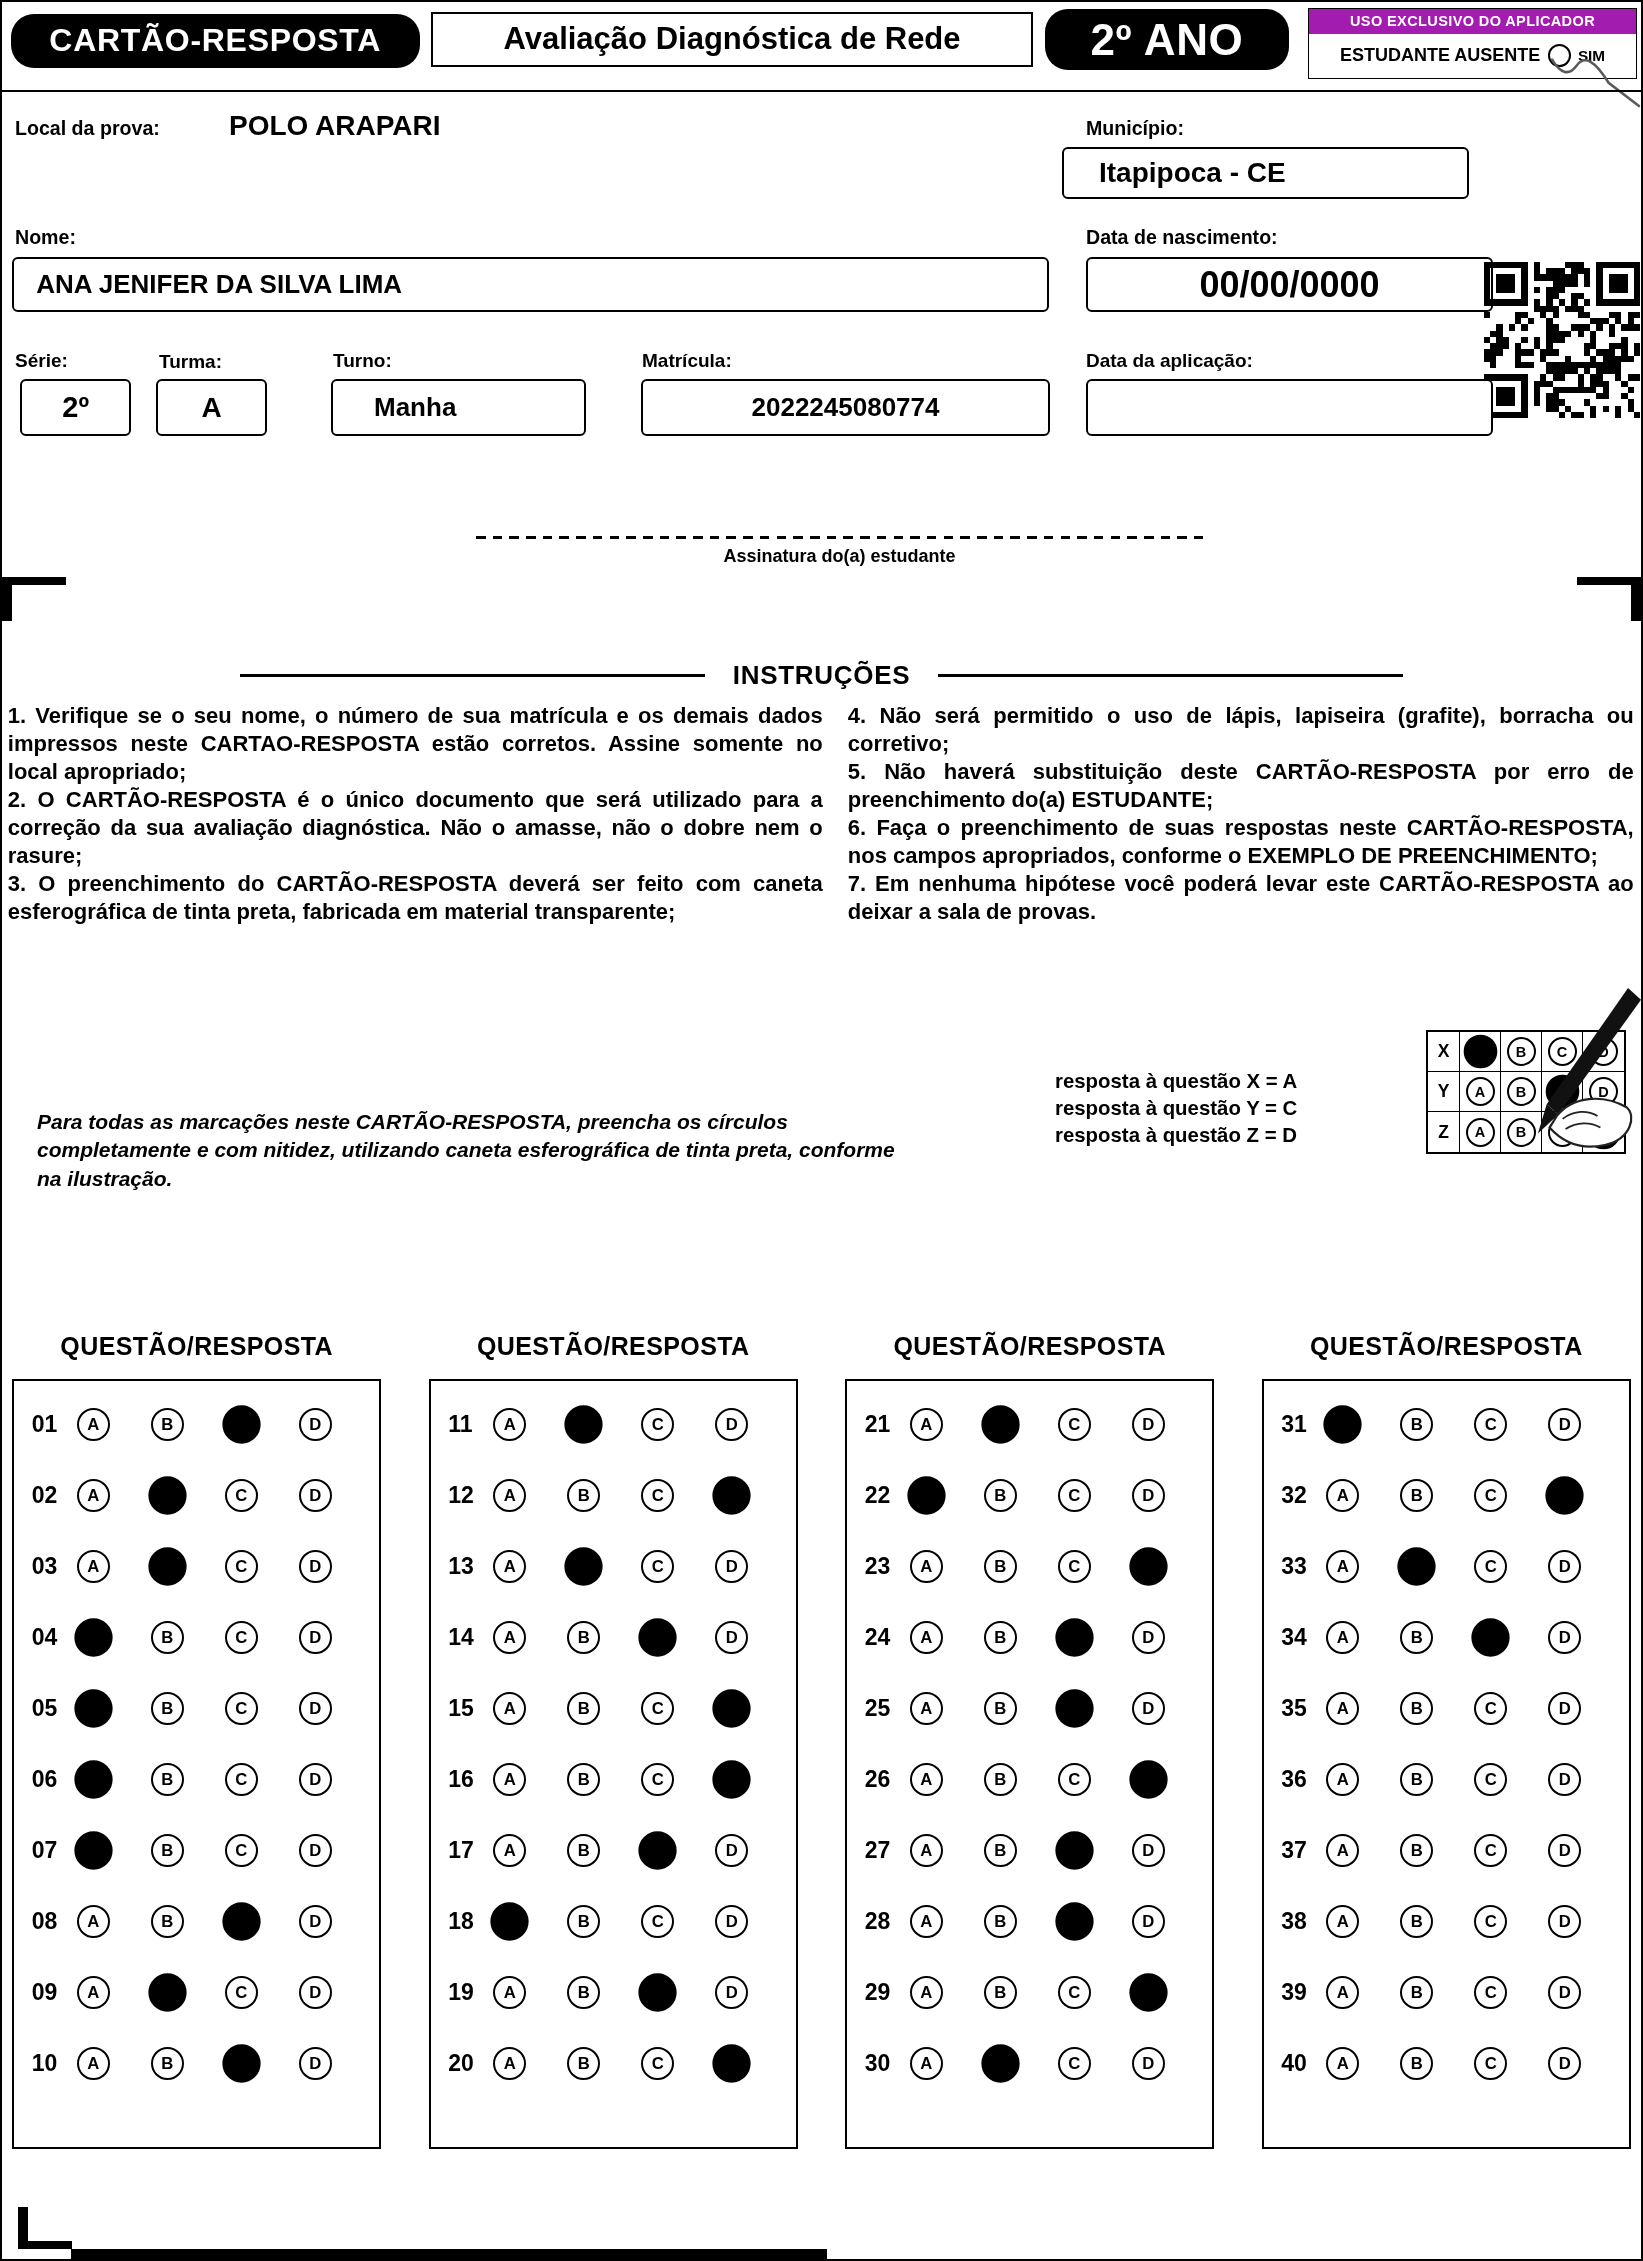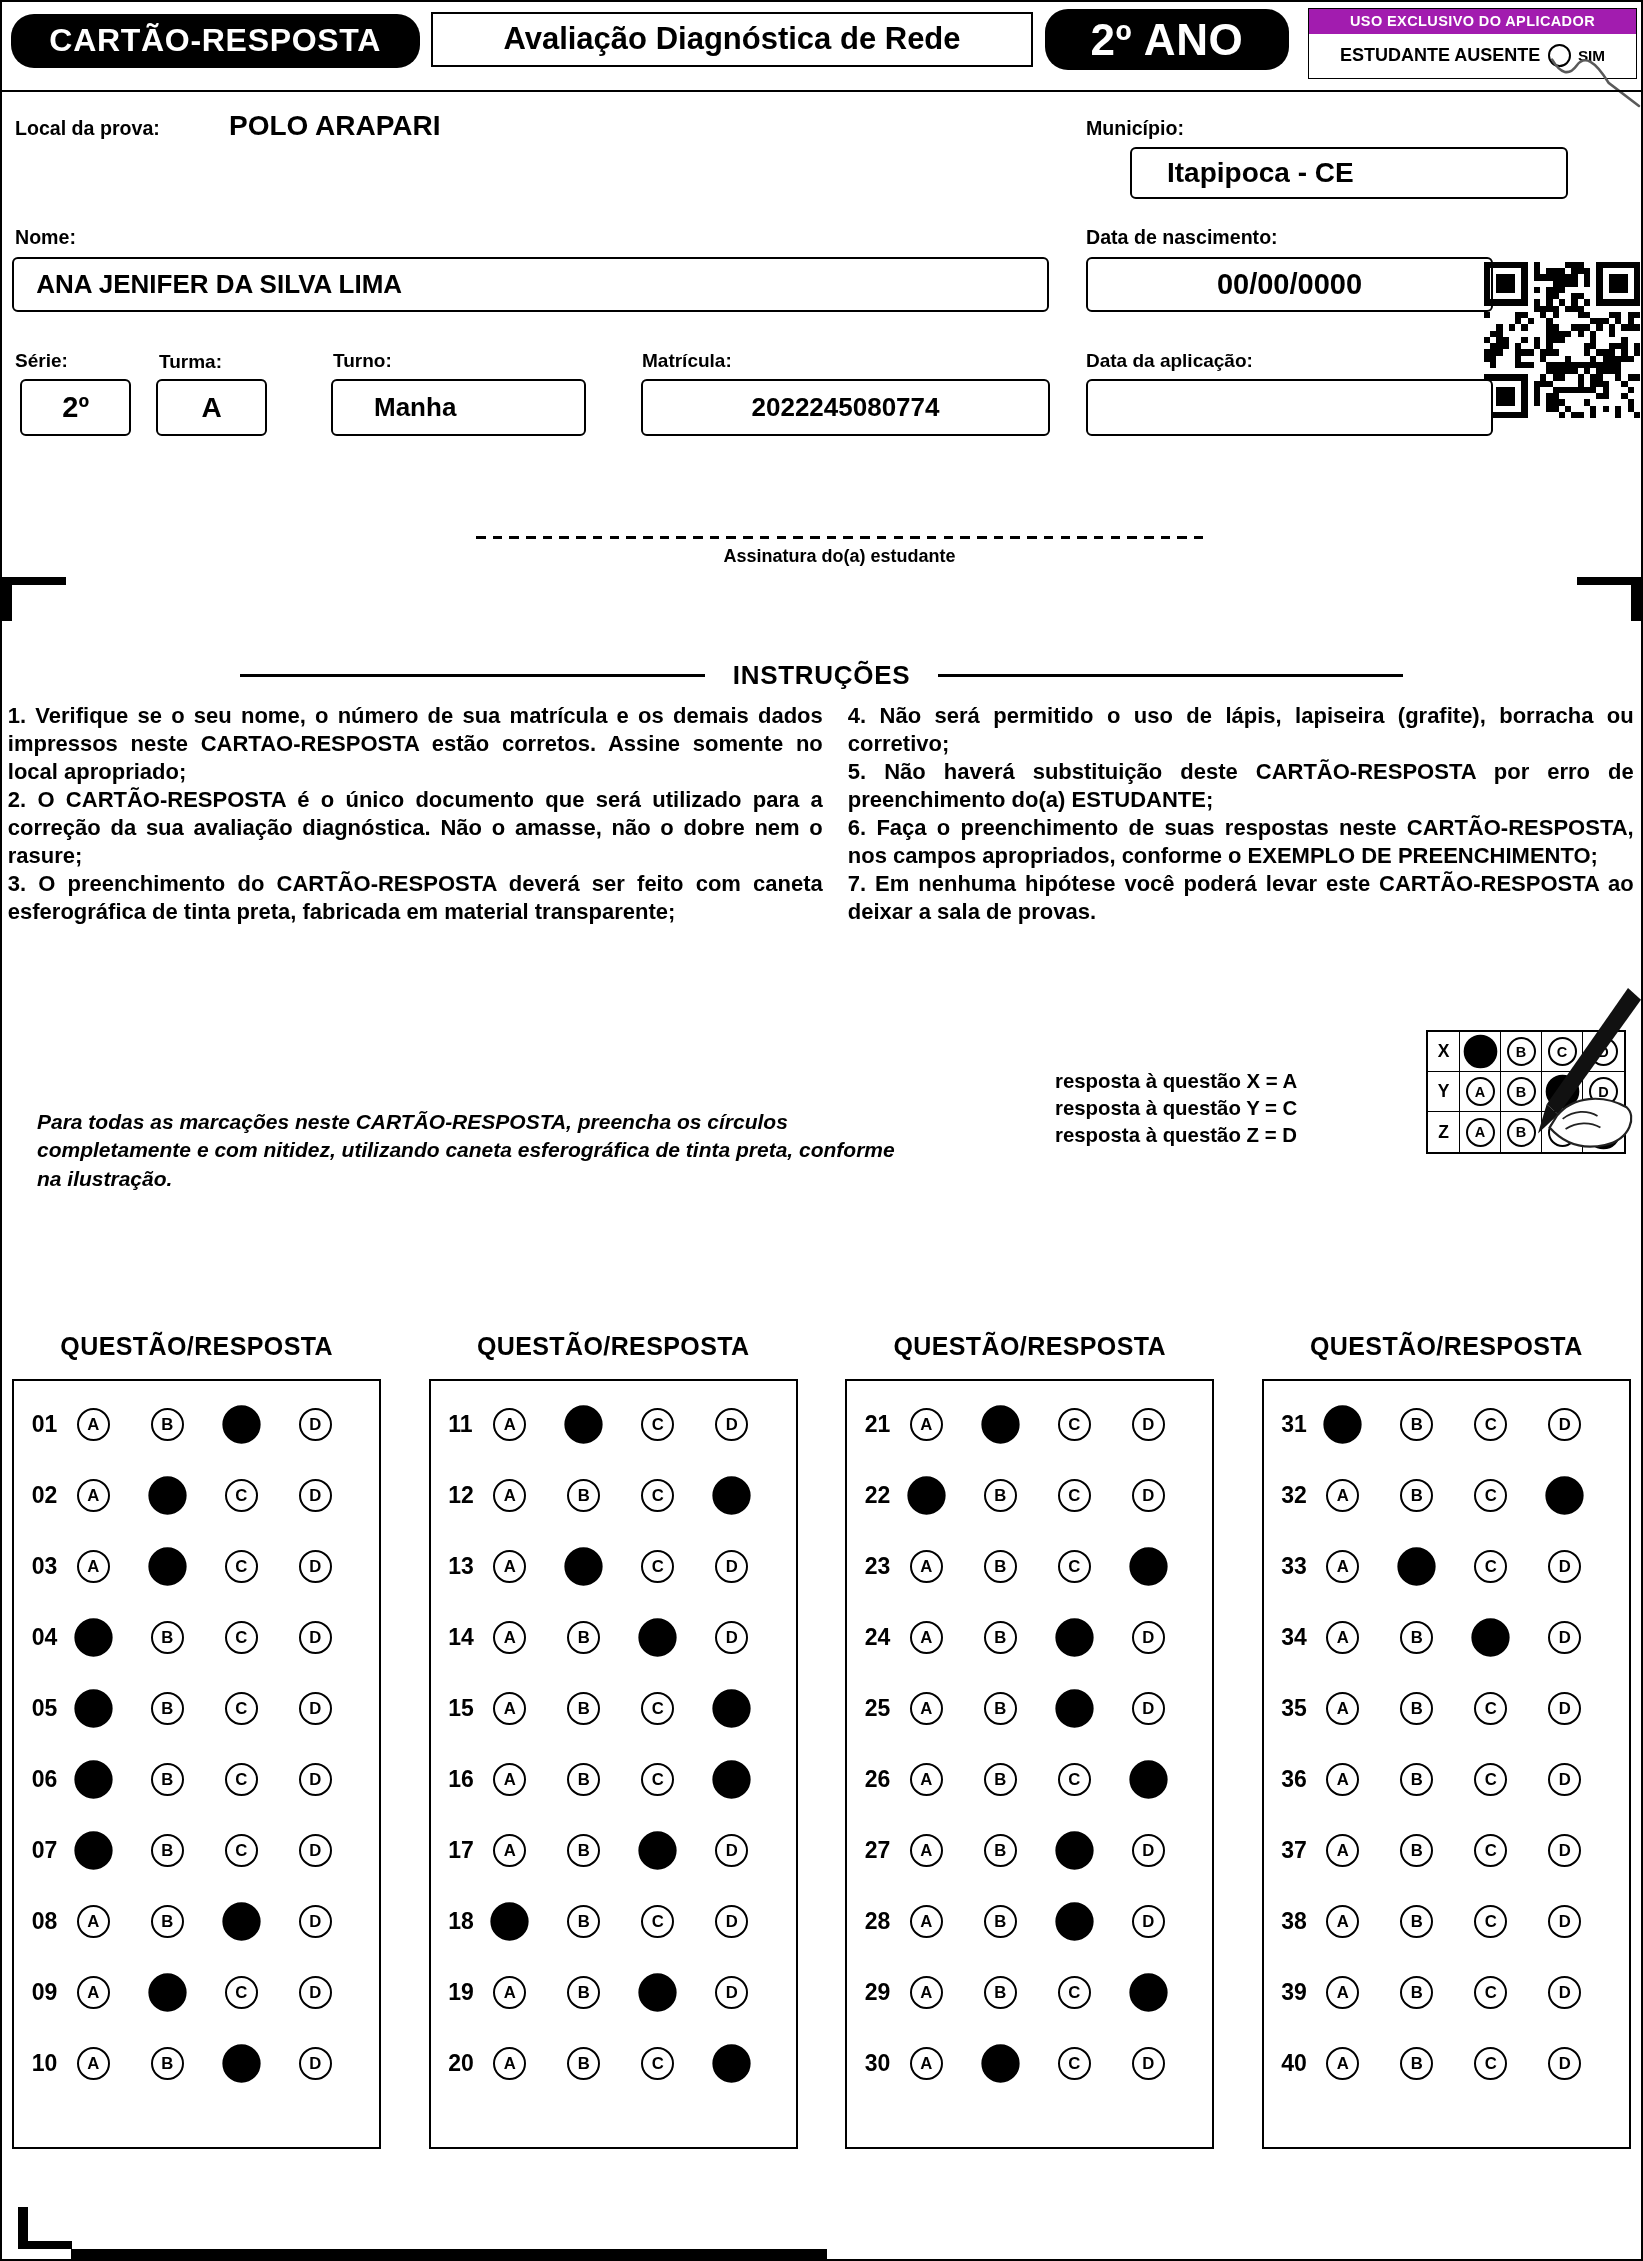--- a/index.html
+++ b/index.html
@@ -91,27 +91,27 @@
     <svg class="absent-mark" viewBox="0 0 140 105">
       <path d="M8,34 Q26,64 42,42 T86,66 L128,98" stroke="#5a5a5a" stroke-width="3.5" fill="none" stroke-linecap="round"></path>
     </svg>
   </div>
   <div class="hdr-rule"></div>
 
   <div class="flabel" style="left:13px;top:115px;">Local da prova:</div>
   <div class="fvalue-plain" style="left:227px;top:108px;">POLO ARAPARI</div>
   <div class="flabel" style="left:1084px;top:115px;">Município:</div>
 
-  <div class="fbox" style="left:1128px;top:145px;width:438px;height:52px;padding-left:35px;font-size:28px;">Itapipoca - CE</div>
+  <div class="fbox" style="left:1060px;top:145px;width:407px;height:52px;padding-left:35px;font-size:28px;">Itapipoca - CE</div>
 
   <div class="flabel" style="left:13px;top:224px;">Nome:</div>
   <div class="flabel" style="left:1084px;top:224px;">Data de nascimento:</div>
 
   <div class="fbox" style="left:10.2px;top:255px;width:1037px;height:55px;padding-left:22px;font-size:26px;">ANA JENIFER DA SILVA LIMA</div>
-  <div class="fbox center" style="left:1084px;top:255px;width:407px;height:55px;font-size:29px;">00/00/0000</div>
+  <div class="fbox center" style="left:1084px;top:255px;width:407px;height:55px;font-size:36px;">00/00/0000</div>
 
   <div class="qr">
     <svg id="qr-svg" viewBox="0 0 25 25" fill="#000" shape-rendering="crispEdges">
         <rect x="0" y="0" width="1" height="1"></rect>
         <rect x="1" y="0" width="1" height="1"></rect>
         <rect x="2" y="0" width="1" height="1"></rect>
         <rect x="3" y="0" width="1" height="1"></rect>
         <rect x="4" y="0" width="1" height="1"></rect>
         <rect x="5" y="0" width="1" height="1"></rect>
         <rect x="6" y="0" width="1" height="1"></rect>

